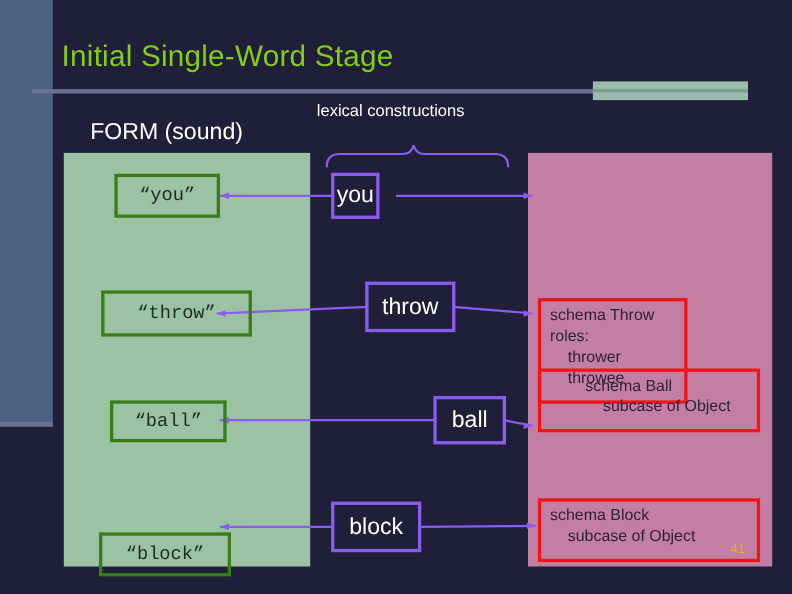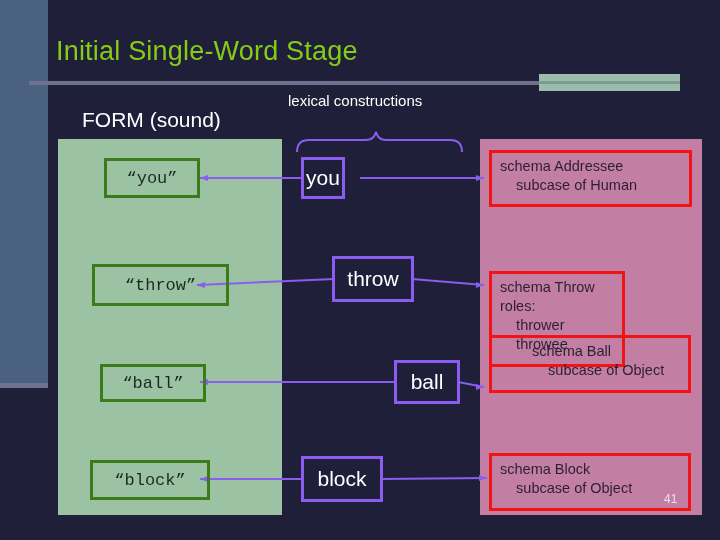--- a/index.html
+++ b/index.html
@@ -142,21 +142,21 @@
     width: 720px; height: 540px;
     pointer-events: none;
   }
 
   
   .slide-number {
     position: absolute;
     left: 664px;
     top: 492px;
     font-size: 12px;
-    color: #e5e5e5;
+    color: #eab308;
   }
 </style>
 </head>
 <body>
 
 <div id="slide">
 
   <div class="left-bar"></div>
   <div class="left-bar-foot"></div>
 
@@ -196,29 +196,27 @@
       <path d="M 200 382 l 8 -3 l 0 6 z"></path>
       <path d="M 484 387 l -8 -3 l 0 6 z"></path>
       <path d="M 200 479 l 8 -3 l 0 6 z"></path>
       <path d="M 487 478 l -8 -3 l 0 6 z"></path>
     </g>
   </svg>
 
   <div class="form-box" style="left:104px;  top:158px; width:96px;  height:40px;">“you”</div>
   <div class="form-box" style="left:92px;   top:264px; width:137px; height:42px;">“throw”</div>
   <div class="form-box" style="left:100px;  top:364px; width:106px; height:38px;">“ball”</div>
-  <div class="form-box" style="left:90px;   top:460px; width:120px; height:40px;">“block”</div>
+  <div class="form-box" style="left:90px;   top:484px; width:120px; height:40px;">“block”</div>
 
   <div class="lex-box" style="left:301px; top:157px; width:44px;  height:42px;">you</div>
   <div class="lex-box" style="left:332px; top:256px; width:82px;  height:46px;">throw</div>
   <div class="lex-box" style="left:394px; top:360px; width:66px;  height:44px;">ball</div>
   <div class="lex-box" style="left:301px; top:456px; width:82px;  height:46px;">block</div>
 
-  <div class="mean-box" style="left:489px; top:150px; width:203px; height:57px;">schema Addressee
-    subcase of Human</div>
   <div class="mean-box" style="left:489px; top:233px; width:136px; height:96px;margin-top:38px;">schema Throw
 roles:
     thrower
     throwee</div>
   <div class="mean-box" style="left:489px; top:335px; width:202px; height:58px;padding-left:40px;">schema Ball
     subcase of Object</div>
   <div class="mean-box" style="left:489px; top:453px; width:202px; height:58px;">schema Block
     subcase of Object</div>
 
   <div class="slide-number">41</div>

